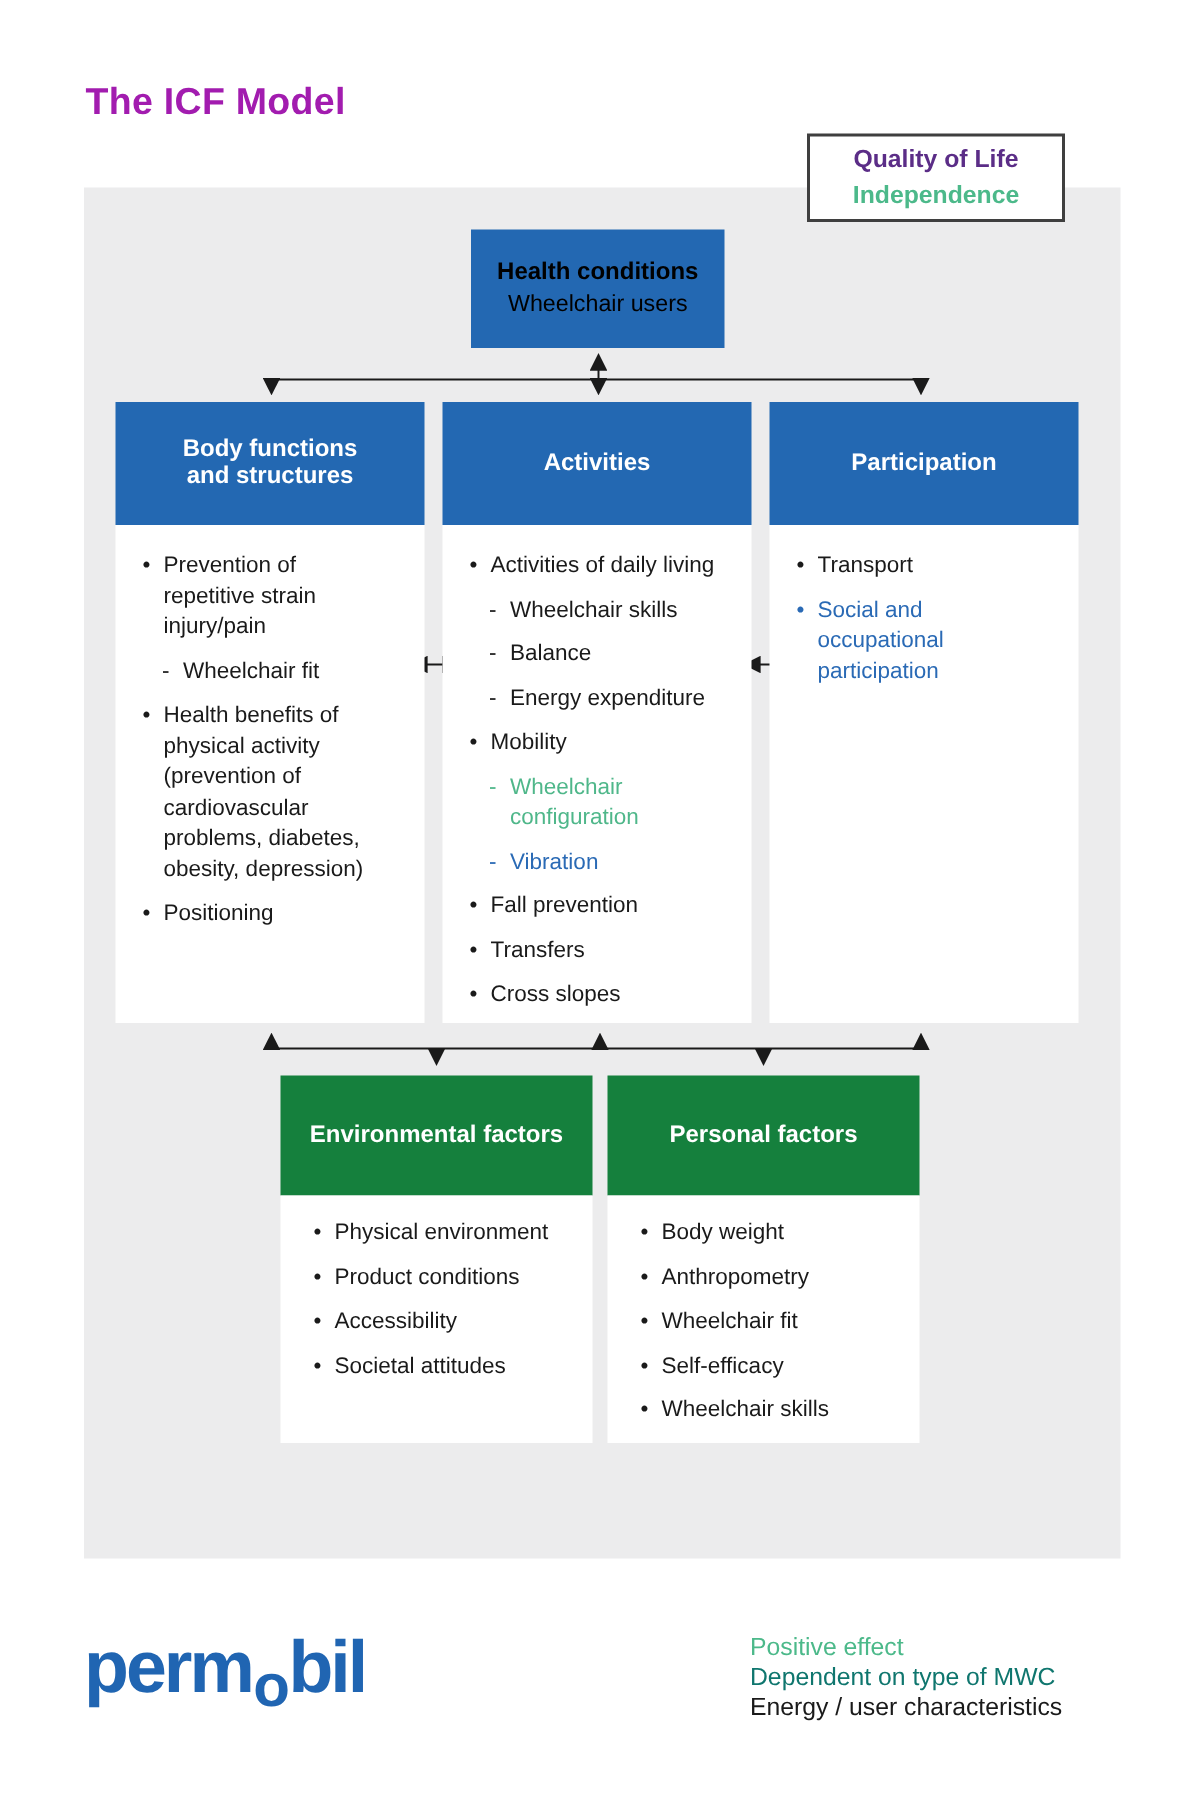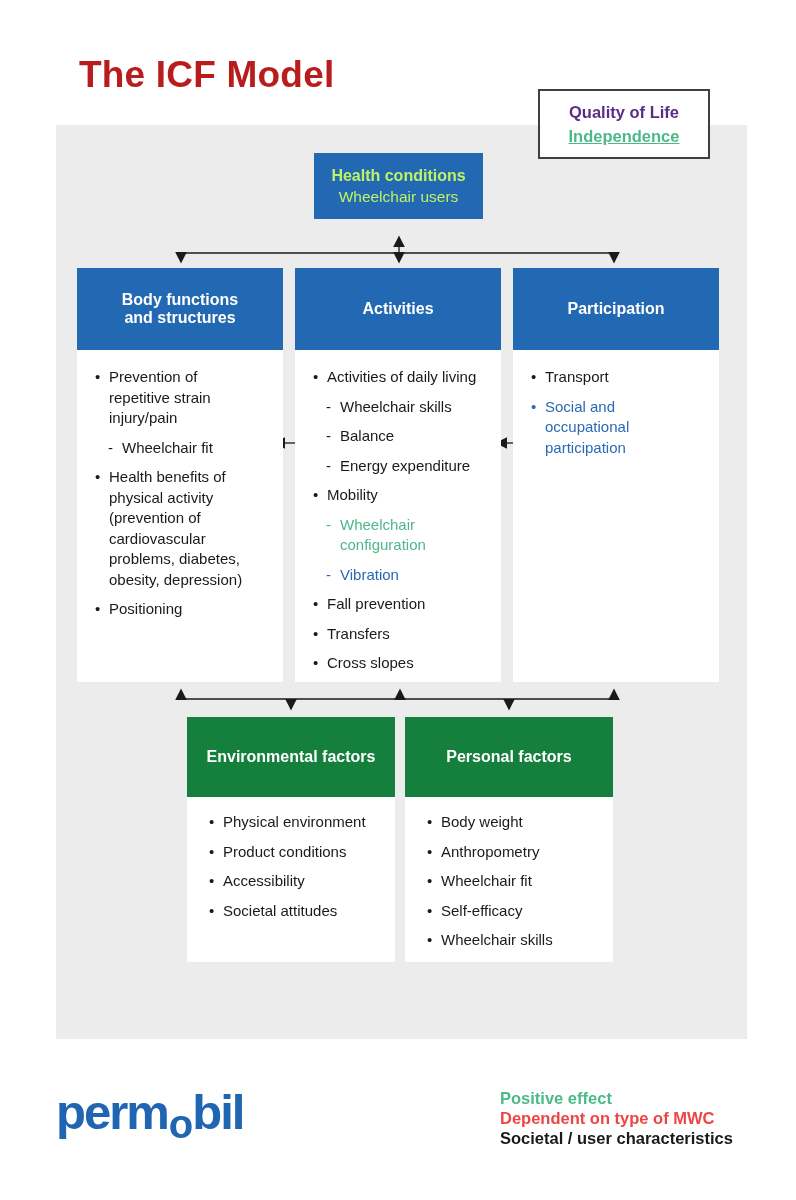--- a/index.html
+++ b/index.html
@@ -1,33 +1,33 @@
 <!DOCTYPE html>
 <html><head>
 <meta charset="utf-8">
 <style>
   * { margin:0; padding:0; box-sizing:border-box; }
   body { background:#ffffff; font-family:"Liberation Sans", sans-serif; }
   .canvas { position:relative; width:796px; height:1200px; background:#ffffff; overflow:hidden; }
 
-  .page-title { position:absolute; left:57px; top:54px; font-size:37px; font-weight:bold;
-                color:#b91c1c; letter-spacing:0.2px;margin-left:22px; }
+  .page-title { position:absolute; left:57px; top:54px; font-size:25px; font-weight:bold;
+                color:#a21caf; letter-spacing:0.2px; }
 
   .panel { position:absolute; left:56px; top:125px; width:691px; height:914px; background:#ececed; }
 
   svg.arrows { position:absolute; left:0; top:0; width:796px; height:1200px; pointer-events:none; }
 
-  .legend-box { position:absolute; left:538px; top:89px; width:172px; height:70px; background:#ffffff;
+  .legend-box { position:absolute; left:538px; top:89px; width:172px; height:59px; background:#ffffff;
                 border:2px solid #3f3f3f; display:flex; flex-direction:column; justify-content:center;
                 align-items:center; gap:5px; }
   .legend-box .quality { color:#5b2d87; font-weight:bold; font-size:16.5px; }
-  .legend-box .independence { color:#4cb98a; font-weight:bold; font-size:16.5px;text-decoration:underline; }
-
-  .health-box { position:absolute; left:314px; top:153px; width:169px; height:66px; background:#2368b2;
-                color:#bef264; display:flex; flex-direction:column; justify-content:center;
+  .legend-box .independence { color:#4cb98a; font-weight:bold; font-size:16.5px; }
+
+  .health-box { position:absolute; left:314px; top:153px; width:169px; height:79px; background:#2368b2;
+                color:#000000; display:flex; flex-direction:column; justify-content:center;
                 align-items:center; text-align:center; }
   .health-box .hb-title { font-weight:bold; font-size:16px; }
   .health-box .hb-sub { font-size:15.5px; margin-top:3px; }
 
   .col { position:absolute; top:268px; width:206px; }
   .col1 { left:77px;border-radius:13px; } .col2 { left:295px; } .col3 { left:513px; }
   .col-header { height:82px; background:#2368b2; color:#ffffff; font-weight:bold; font-size:16px;
                 display:flex; align-items:center; justify-content:center; text-align:center;
                 padding:0 10px; }
   .col1 .col-header span { display:inline-block; max-width:132px; }
@@ -44,24 +44,24 @@
   .bbox { position:absolute; top:717px; width:208px; }
   .bbox1 { left:187px; } .bbox2 { left:405px; }
   .bbox-header { height:80px; background:#15803d; color:#ffffff; font-weight:bold; font-size:16px;
                  display:flex; align-items:center; justify-content:center; text-align:center; }
   .bbox-body { background:#ffffff; height:165px; padding:15px 8px 0 22px; }
 
   .logo { position:absolute; left:56px; top:1084px; font-size:49px; font-weight:bold;
           color:#2065b2; letter-spacing:-2px; }
   .logo .low-o { display:inline-block; font-size:40px; transform:translateY(9px); margin:0 1px; }
 
-  .footer-key { position:absolute; left:500px; top:1088px; font-weight:bold; font-size:16.5px;
+  .footer-key { position:absolute; left:500px; top:1088px; font-weight:normal; font-size:16.5px;
                 line-height:20px; }
   .footer-key .k-green { color:#4cb98a; }
-  .footer-key .k-blue  { color:#ef4444; }
+  .footer-key .k-blue  { color:#0f766e; }
   .footer-key .k-black { color:#1a1a1a; }
 </style>
 </head>
 <body>
 
 <div class="canvas">
 
   <h1 class="page-title">The ICF Model</h1>
 
   <div class="panel"></div>
@@ -240,16 +240,16 @@
           <span class="tx">Wheelchair skills</span>
         </div>
     </div>
   </div>
 
   <div class="logo"><span>perm</span><span class="low-o">o</span><span>bil</span></div>
 
   <div class="footer-key">
     <div class="k-green">Positive effect</div>
     <div class="k-blue">Dependent on type of MWC</div>
-    <div class="k-black">Societal / user characteristics</div>
+    <div class="k-black">Energy / user characteristics</div>
   </div>
 
 </div>
 
 </body></html>

